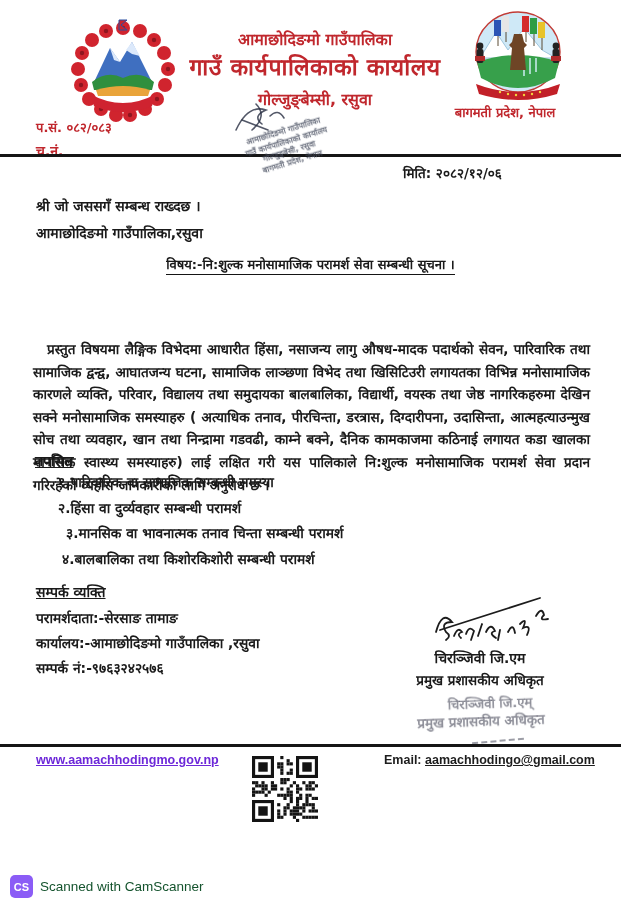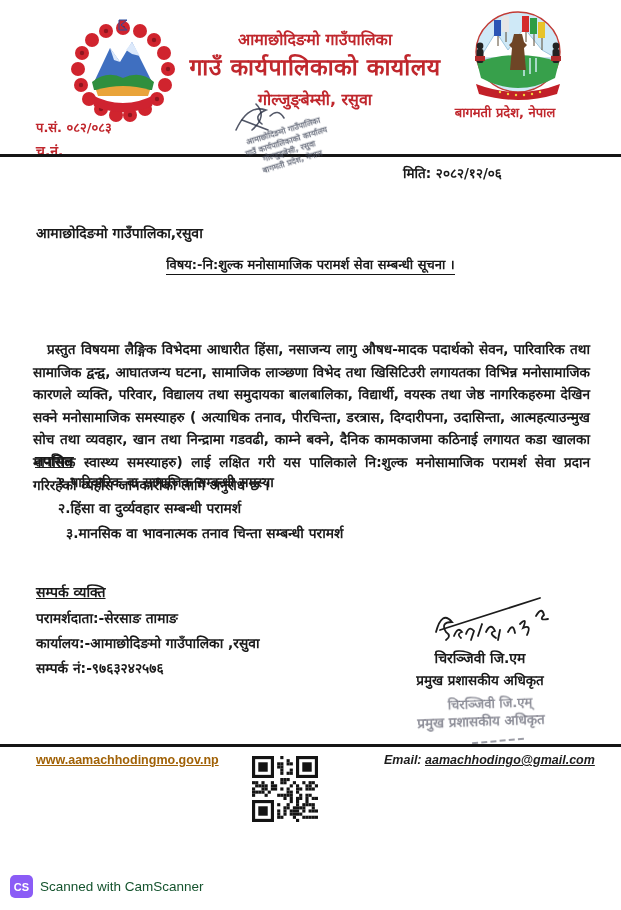--- a/index.html
+++ b/index.html
@@ -55,22 +55,22 @@
   .contact-3{left:36px;top:658px;font-size:13.8px;}
   
   .sig-svg{left:428px;top:590px;width:140px;height:56px;}
   .sig-name{left:370px;top:648px;width:220px;font-size:14px;}
   .sig-title{left:358px;top:671px;width:244px;font-size:13.5px;}
   .sig-stamp-1{left:388px;top:694px;width:204px;font-size:13px;color:rgba(74,76,92,.62);transform:rotate(-2deg);filter:blur(.35px);font-weight:bold;text-align:center;}
   .sig-stamp-2{left:356px;top:712px;width:250px;font-size:13.5px;color:rgba(74,76,92,.62);transform:rotate(-2deg);filter:blur(.35px);font-weight:bold;text-align:center;}
   .sig-dash{left:472px;top:740px;width:52px;border-top:2.5px dashed rgba(74,76,92,.55);transform:rotate(-5deg);}
   
   .divider-bottom{left:0;top:744px;width:621px;height:3px;background:#151515;}
-  .website{left:36px;top:753px;font-family:"Liberation Sans",sans-serif;font-size:12.5px;font-weight:bold;text-decoration:underline;color:#a16207;}
-  .email-wrap{left:384px;top:753px;font-family:"Liberation Sans",sans-serif;font-size:12.5px;font-weight:bold;color:#1d1d1d;font-style:italic;}
+  .website{left:36px;top:753px;font-family:"Liberation Sans",sans-serif;font-size:12.5px;font-weight:bold;text-decoration:underline;color:#6d28d9;}
+  .email-wrap{left:384px;top:753px;font-family:"Liberation Sans",sans-serif;font-size:12.5px;font-weight:bold;color:#1d1d1d;}
   .email-wrap .addr{text-decoration:underline;}
   .qr{left:252px;top:756px;width:66px;height:66px;}
   
   .cs-box{
     left:10px;top:875px;width:23px;height:23px;border-radius:5px;
     background:#8b5cf6;color:#ffffff;font-family:"Liberation Sans",sans-serif;
     font-size:11px;font-weight:bold;display:flex;align-items:center;justify-content:center;
   }
   .cs-text{left:40px;top:879px;font-family:"Liberation Sans",sans-serif;font-size:13.5px;color:#14532d;}
 </style>
@@ -181,33 +181,35 @@
 
   <div class="abs office-stamp">
     <div>आमाछोदिङमो गाउँपालिका</div>
     <div>गाउँ कार्यपालिकाको कार्यालय</div>
     <div>गोल्जुङ्बेसी, रसुवा</div>
     <div>बागमती प्रदेश, नेपाल</div>
   </div>
 
   <div class="abs dateline b">मिति: २०८२/१२/०६</div>
 
+  <div class="abs rec1 b">श्री जो जससगँ सम्बन्ध राख्दछ ।</div>
   <div class="abs rec2 b">आमाछोदिङमो गाउँपालिका,रसुवा</div>
 
   <div class="abs subject-wrap ctr">
     <span>विषय:-नि:शुल्क मनोसामाजिक परामर्श सेवा सम्बन्धी सूचना ।</span>
   </div>
 
   <div class="abs body-par">प्रस्तुत विषयमा लैङ्गिक विभेदमा आधारीत हिंसा, नसाजन्य लागु औषध-मादक पदार्थको सेवन, पारिवारिक तथा सामाजिक द्वन्द्व, आघातजन्य घटना, सामाजिक लाञ्छणा विभेद तथा खिसिटिउरी लगायतका विभिन्न मनोसामाजिक कारणले व्यक्ति, परिवार, विद्यालय तथा समुदायका बालबालिका, विद्यार्थी, वयस्क तथा जेष्ठ नागरिकहरुमा देखिन सक्ने मनोसामाजिक समस्याहरु ( अत्याधिक तनाव, पीरचिन्ता, डरत्रास, दिग्दारीपना, उदासिन्ता, आत्महत्याउन्मुख सोच तथा व्यवहार, खान तथा निन्द्रामा गडवढी, काम्ने बक्ने, दैनिक कामकाजमा कठिनाई लगायत कडा खालका मानसिक स्वास्थ्य समस्याहरु) लाई लक्षित गरी यस पालिकाले नि:शुल्क मनोसामाजिक परामर्श सेवा प्रदान गरिरहेको व्यहोरा जानकारीको लागि अनुरोध छ ।</div>
 
   <div class="abs tapasil-h b">तपसिल</div>
   <div class="abs tapasil-list">
     <div>१.पारिवारिक वा सामाजिक सम्बन्धी समस्या</div>
     <div>२.हिंसा वा दुर्व्यवहार सम्बन्धी परामर्श</div>
     <div>३.मानसिक वा भावनात्मक तनाव चिन्ता सम्बन्धी परामर्श</div>
+    <div>४.बालबालिका तथा किशोरकिशोरी सम्बन्धी परामर्श</div>
   </div>
 
   <div class="abs contact-h b">सम्पर्क व्यक्ति</div>
   <div class="abs contact-1 b">परामर्शदाता:-सेरसाङ तामाङ</div>
   <div class="abs contact-2 b">कार्यालय:-आमाछोदिङमो गाउँपालिका ,रसुवा</div>
   <div class="abs contact-3 b">सम्पर्क नं:-९७६३२४२५७६</div>
 
   <svg class="abs sig-svg" viewBox="0 0 140 56">
     <g fill="none" stroke="#1c1c1c" stroke-width="1.8" stroke-linecap="round">
       <path d="M12,40 L112,8"></path>

